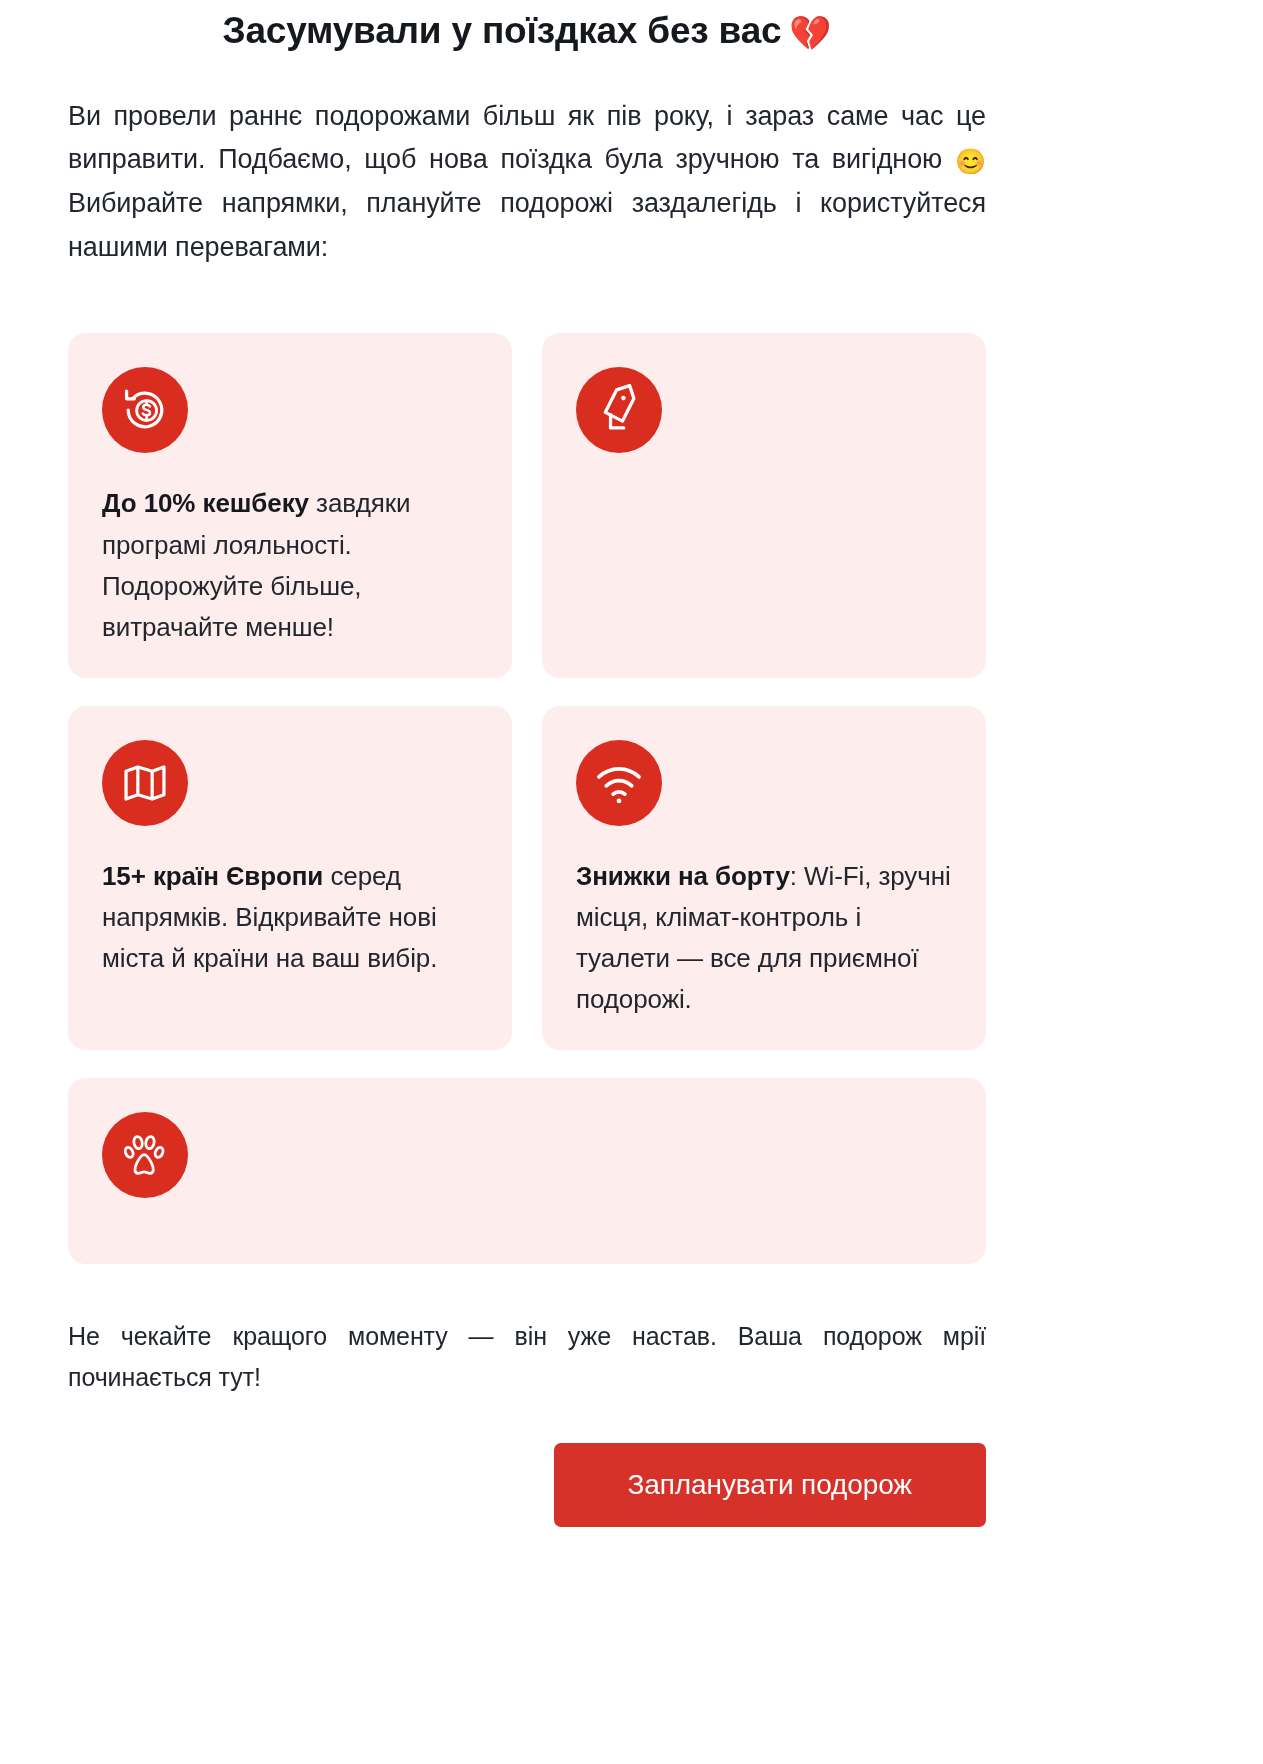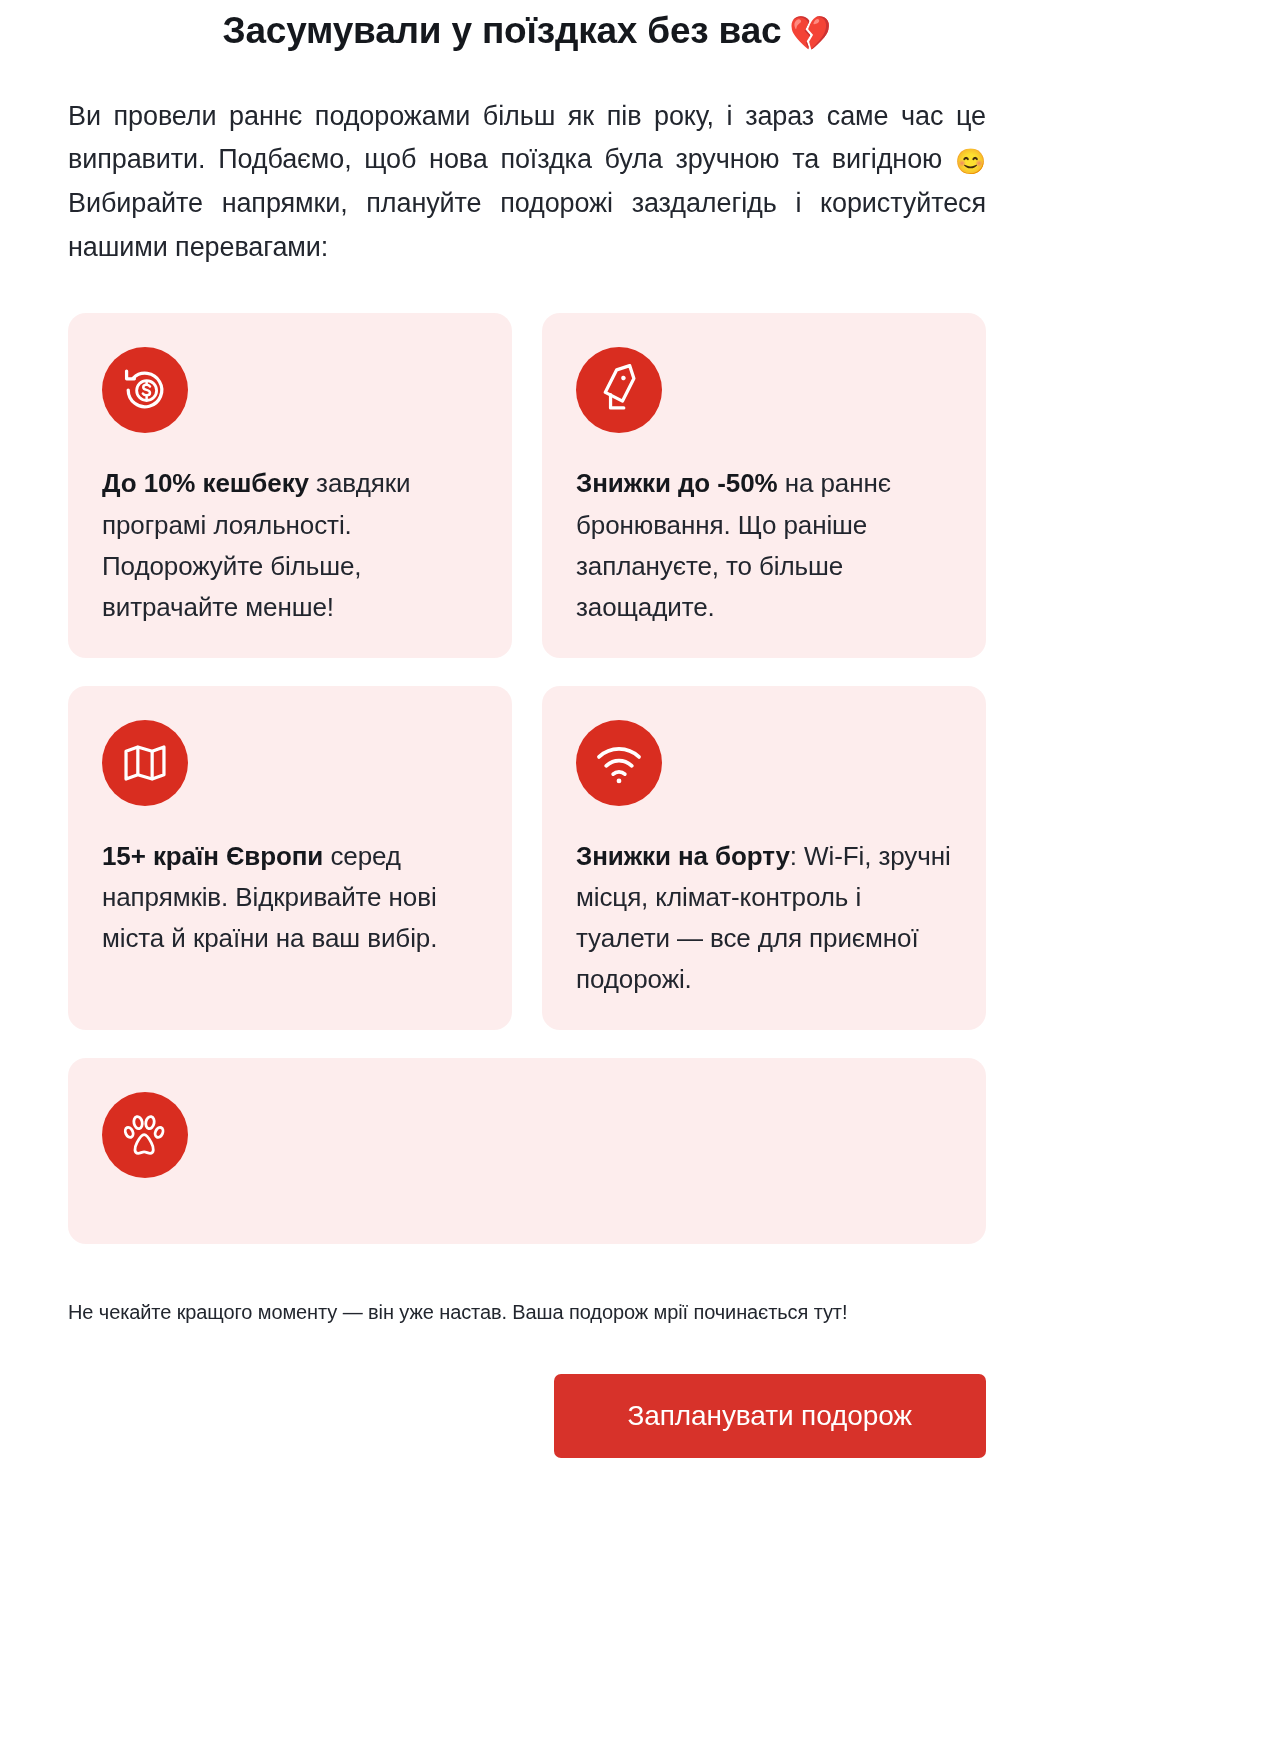--- a/index.html
+++ b/index.html
@@ -52,21 +52,21 @@
     color: #22262e;
     letter-spacing: -0.1px;
   }
   .intro .emoji {
     font-size: 25px;
     vertical-align: -2px;
   }
 
   
   .cards {
-    margin-top: 44px;
+    margin-top: 64px;
     display: flex;
     flex-wrap: wrap;
     gap: 28px 30px;
   }
   .card {
     background: #fdeded;
     border-radius: 18px;
     box-sizing: border-box;
     padding: 34px 34px 30px 34px;
     flex: 1 1 calc(50% - 15px);
@@ -107,21 +107,21 @@
     margin-bottom: 36px;
   }
   .card.wide .card-text {
     font-size: 27px;
     line-height: 1.6;
   }
 
   
   .outro {
     margin: 52px 0 0 0;
-    font-size: 20px;
+    font-size: 25px;
     line-height: 1.62;
     text-align: justify;
     text-justify: inter-word;
     color: #22262e;
     letter-spacing: -0.1px;
   }
 
   
   .cta-wrap {
     margin-top: 46px;
@@ -173,23 +173,20 @@
     </div>
 
     <div class="card">
       <div class="icon-badge">
         <svg viewBox="0 0 48 48" fill="none" xmlns="http://www.w3.org/2000/svg" aria-hidden="true">
           <path d="M26.8 5.5 10.4 22l12.6 12.6 16.4-16.5V5.5H26.8Z" stroke="#ffffff" stroke-width="3" stroke-linejoin="round" transform="rotate(-18 24 21)" fill="none"></path>
           <circle cx="30.4" cy="14.6" r="2.1" fill="#ffffff" transform="rotate(-18 24 21)"></circle>
           <path d="M16.2 28.3v12.2h12.2" stroke="#ffffff" stroke-width="3" stroke-linecap="round" stroke-linejoin="round" fill="none"></path>
         </svg>
       </div>
-      <div class="card-text">
-        <span class="bold">Знижки до -50%</span><span> на раннє бронювання. Що раніше заплануєте, то більше заощадите.</span>
-      </div>
     </div>
 
     <div class="card">
       <div class="icon-badge">
         <svg viewBox="0 0 48 48" fill="none" xmlns="http://www.w3.org/2000/svg" aria-hidden="true">
           <path d="M17.4 9.2 6.5 13.1v25.7l10.9-3.9 13.2 3.9 10.9-3.9V9.2l-10.9 3.9L17.4 9.2Z" stroke="#ffffff" stroke-width="3" stroke-linejoin="round" fill="none"></path>
           <path d="M17.4 9.2v25.7M30.6 13.1v25.7" stroke="#ffffff" stroke-width="3" stroke-linejoin="round"></path>
         </svg>
       </div>
       <div class="card-text">

